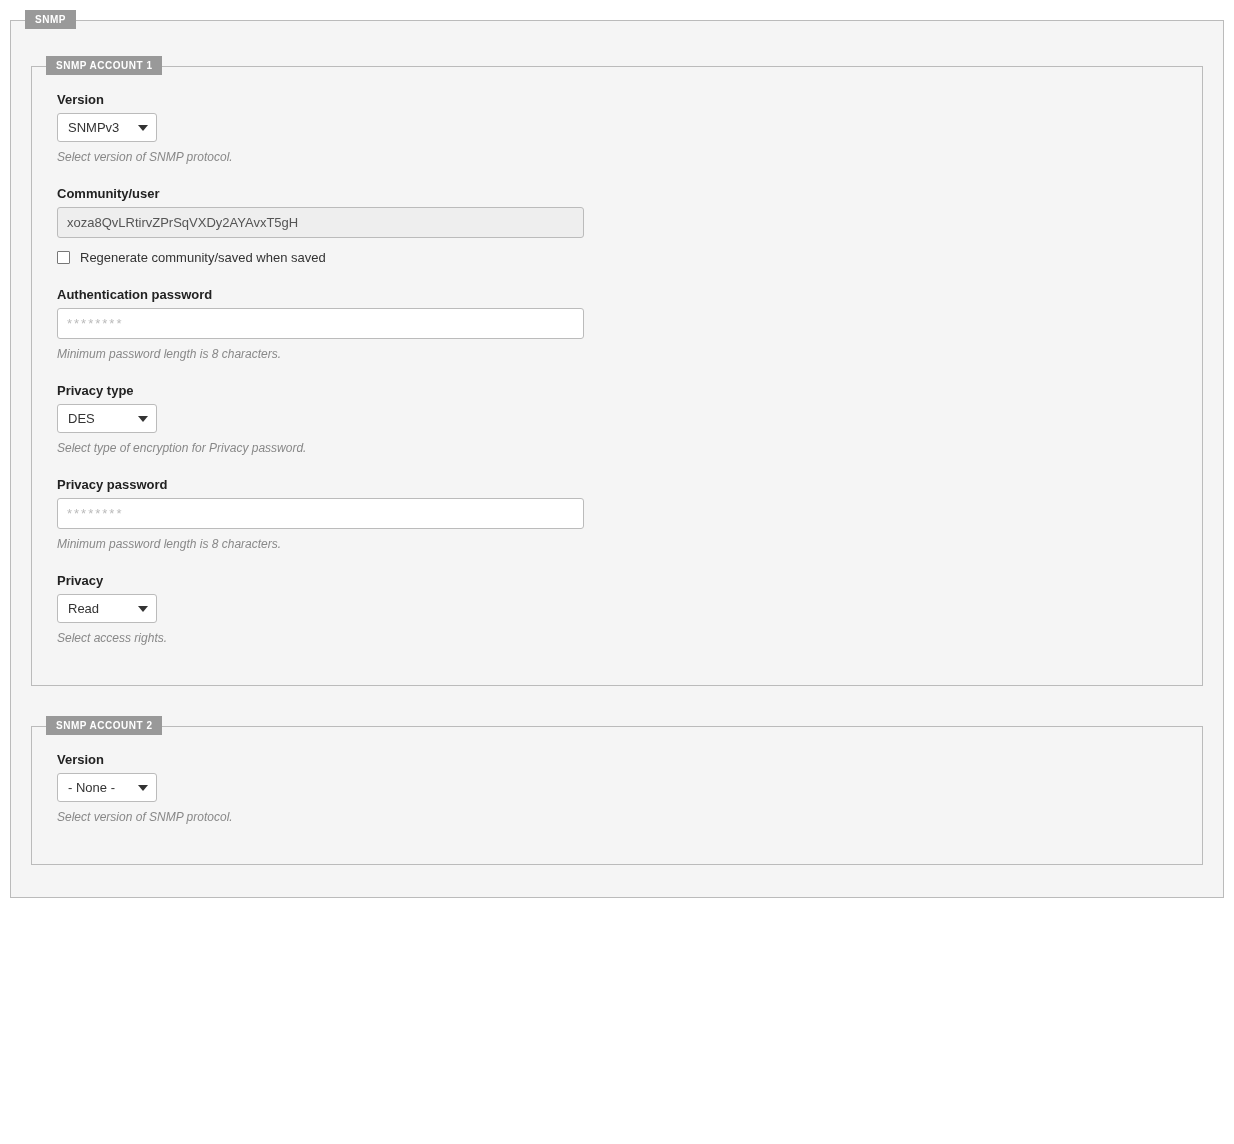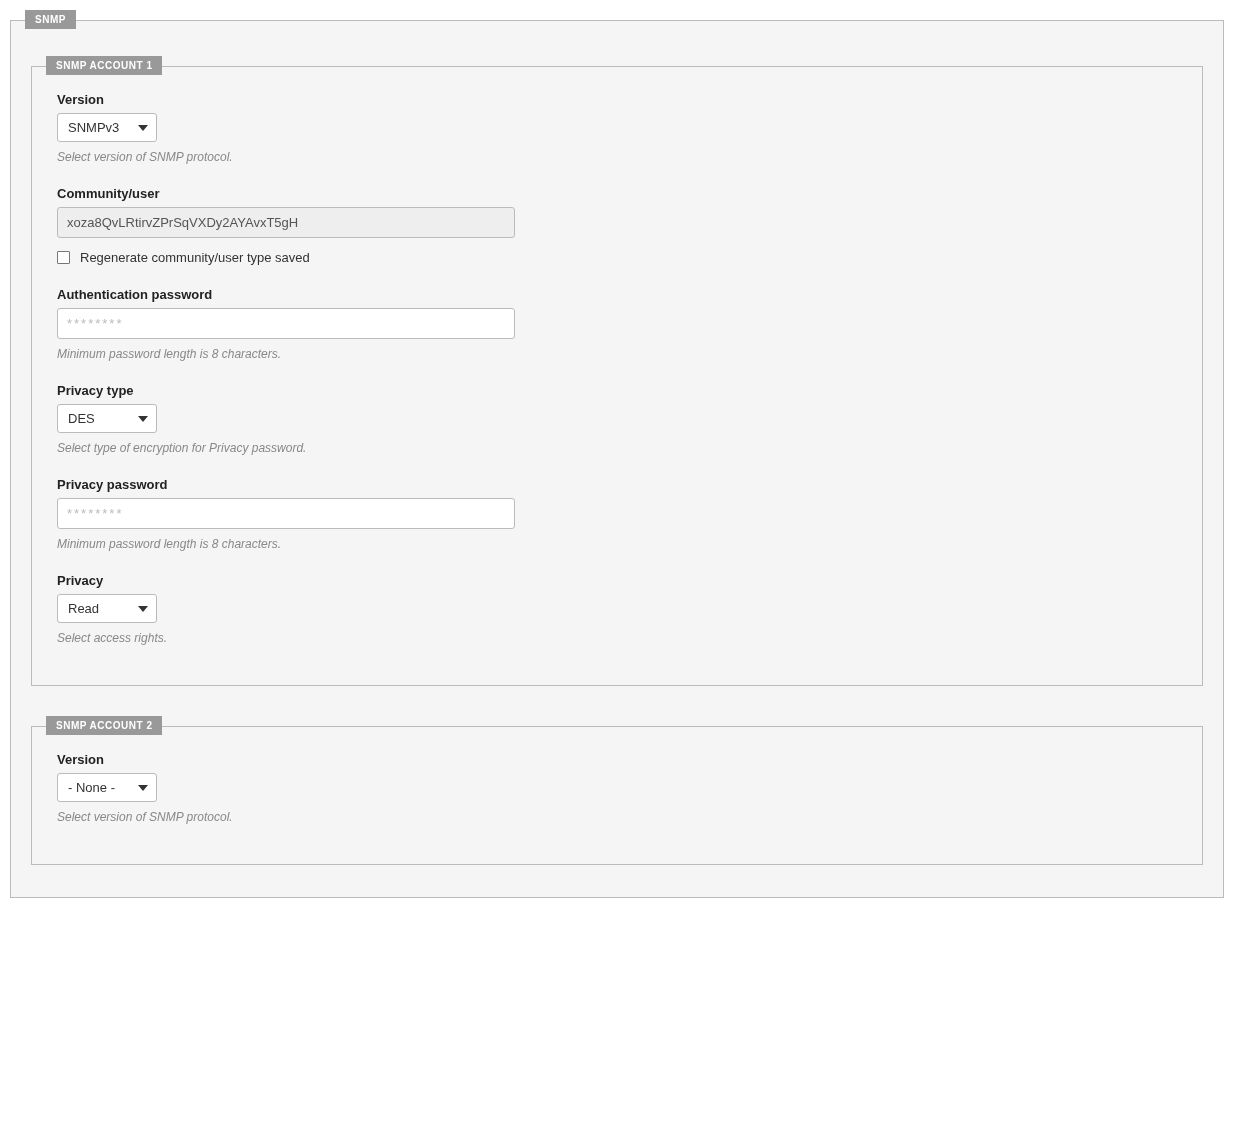--- a/index.html
+++ b/index.html
@@ -75,21 +75,21 @@
     color: #333;
   }
   .caret {
     width: 0; height: 0;
     border-left: 5px solid transparent;
     border-right: 5px solid transparent;
     border-top: 6px solid #333;
   }
   .text-input {
     display: block;
-    width: 458px;
+    width: 527px;
     padding: 7px 9px;
     font-size: 13px;
     color: #555;
     border: 1px solid #bbb;
     border-radius: 3px;
     font-family: inherit;
     background: #fff;
   }
   .text-input.readonly {
     background: #eee;
@@ -133,21 +133,21 @@
         <span class="caret"></span>
       </div>
       <div class="helper">Select version of SNMP protocol.</div>
     </div>
 
     <div class="field">
       <div class="label">Community/user</div>
       <input type="text" class="text-input readonly" readonly="" value="xoza8QvLRtirvZPrSqVXDy2AYAvxT5gH" style="">
       <div class="checkbox-row">
         <span class="checkbox"></span>
-        <span class="checkbox-label">Regenerate community/user type saved</span>
+        <span class="checkbox-label">Regenerate community/saved when saved</span>
       </div>
     </div>
 
 
     <div class="field">
       <div class="label">Authentication password</div>
       <input type="password" class="text-input" placeholder="********" style="">
       <div class="helper">Minimum password length is 8 characters.</div>
     </div>
 

